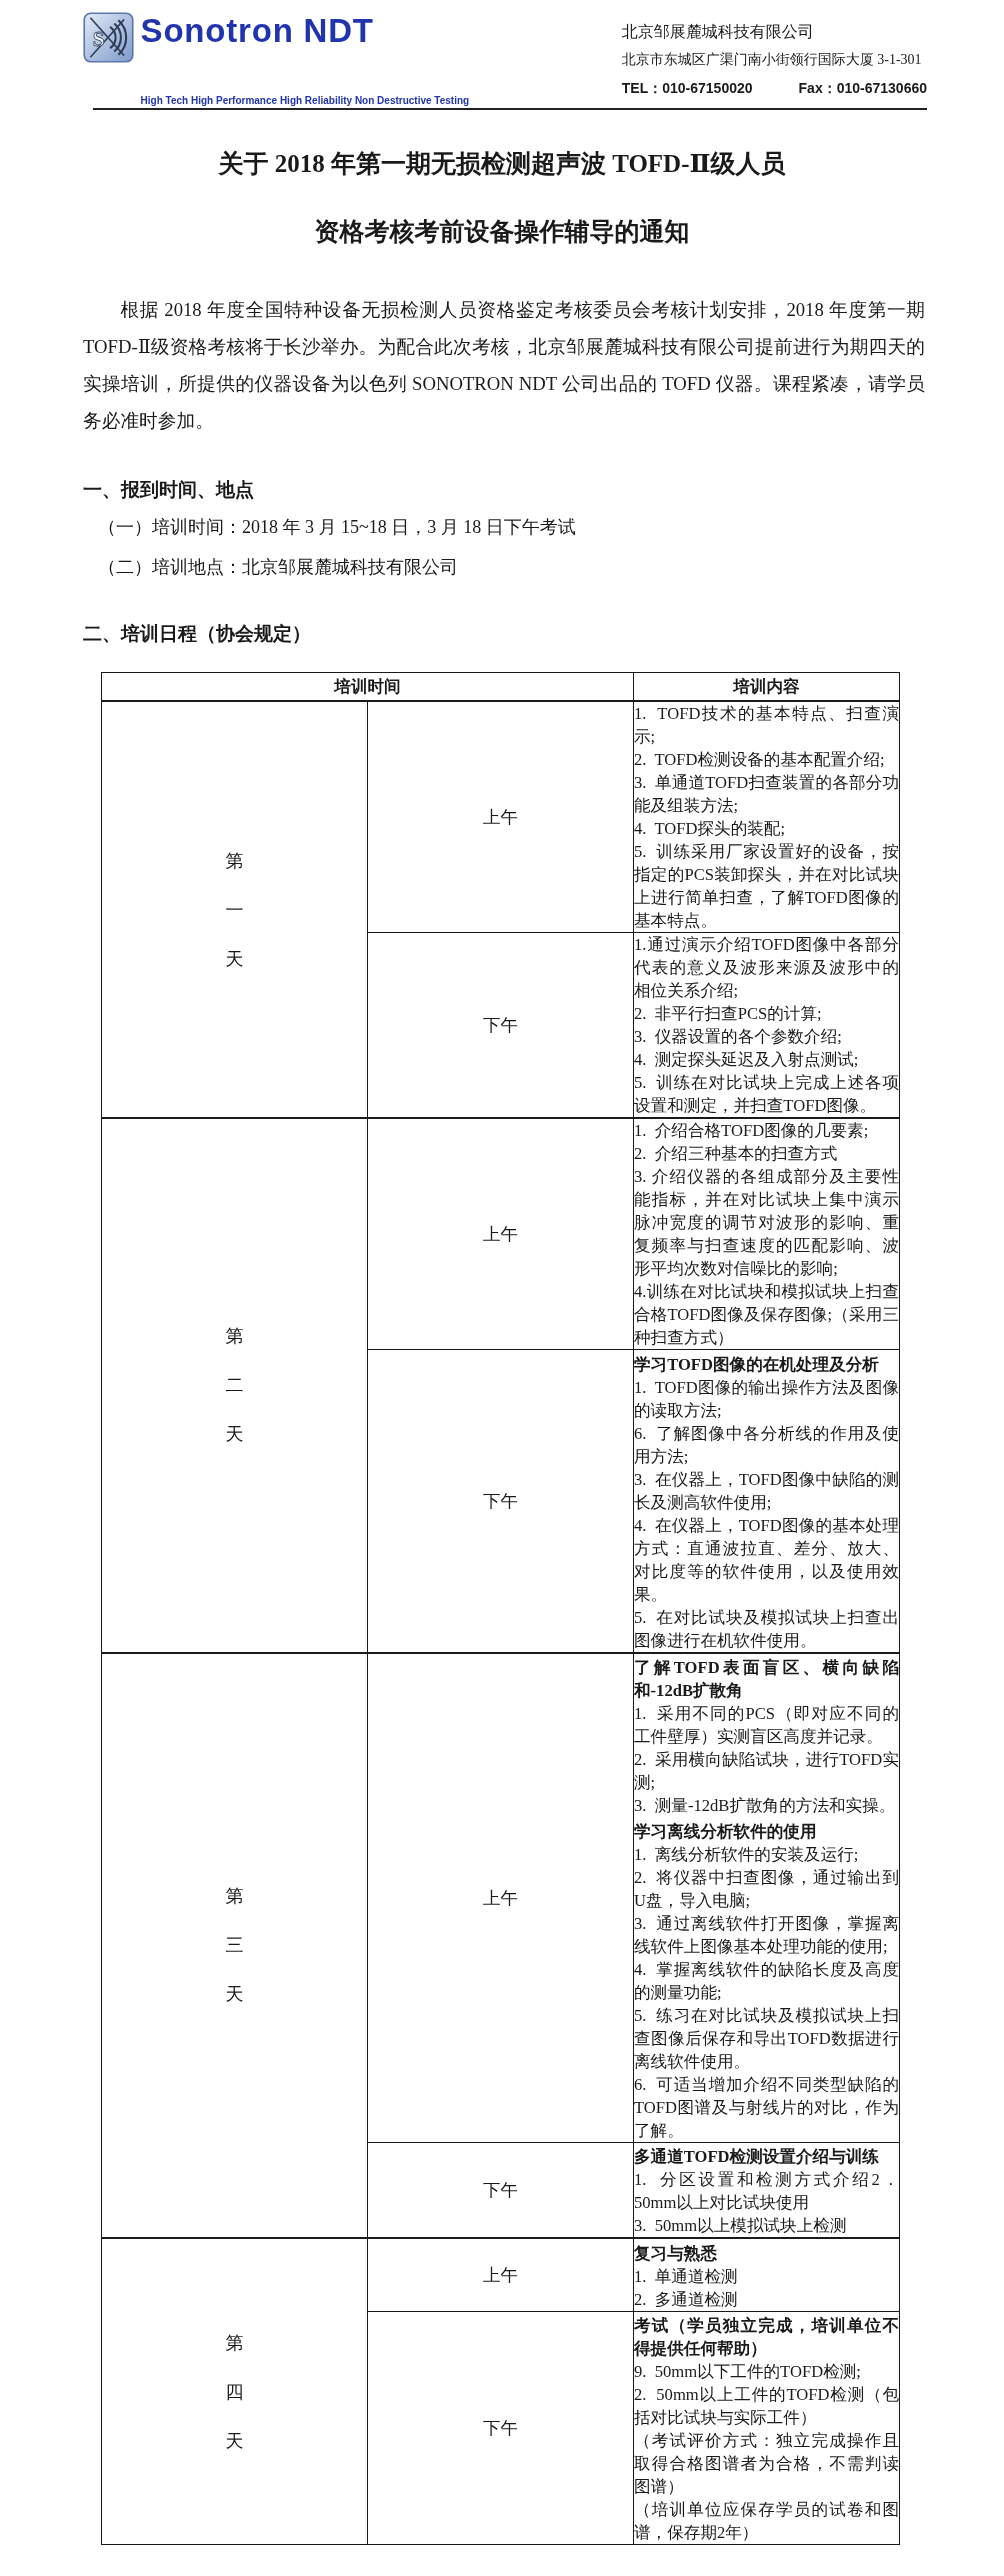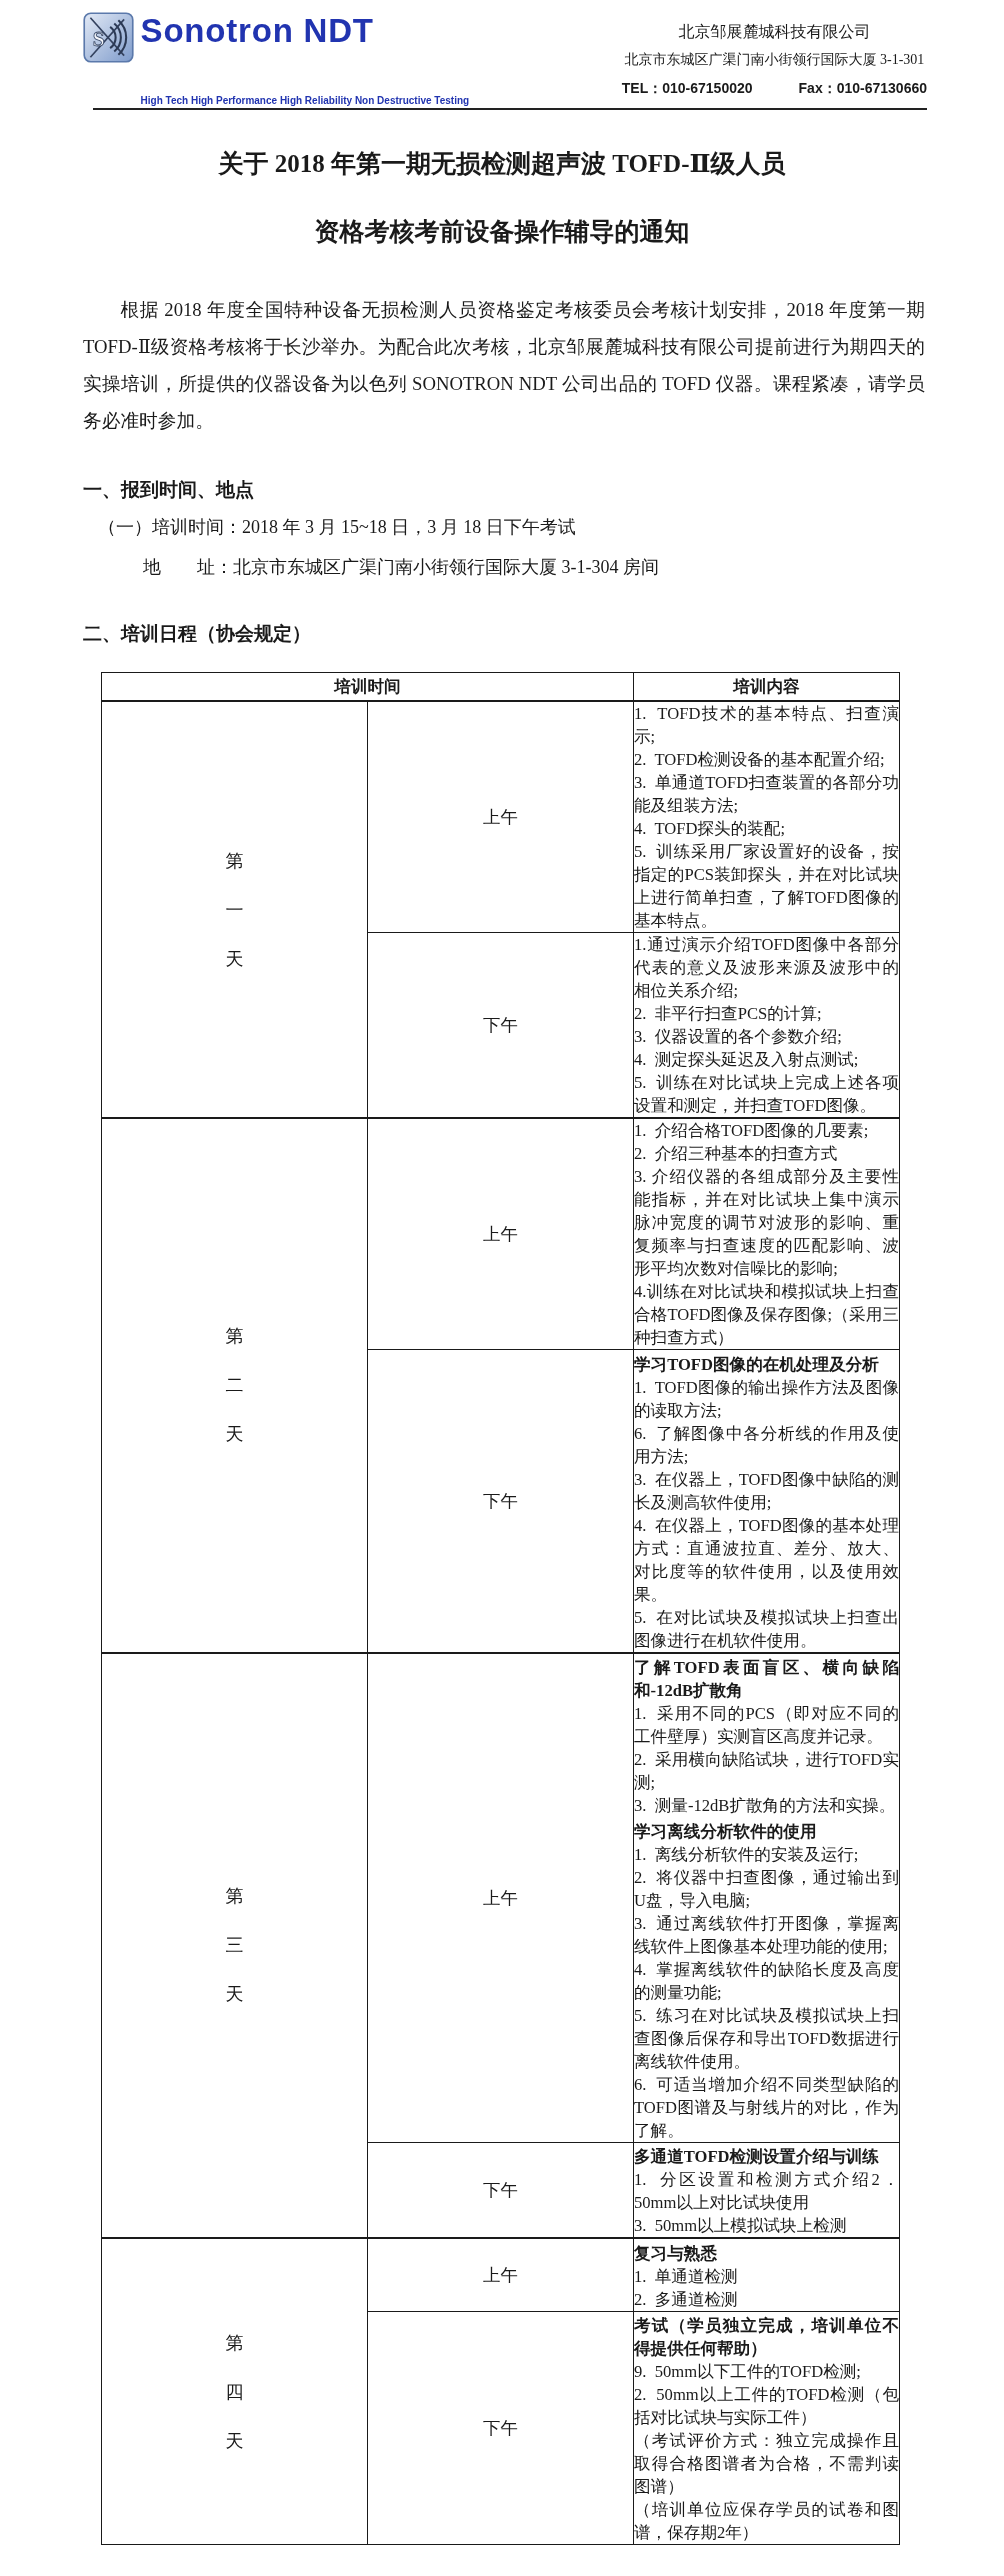--- a/index.html
+++ b/index.html
@@ -33,21 +33,21 @@
   }
   .tagline{
     font-family:"Liberation Sans","DejaVu Sans",sans-serif;
     font-weight:bold;
     font-size:10px;
     color:#2134b0;
     margin-top:4px;
     white-space:nowrap;
   }
   .head-right{
-    text-align:center;
+    text-align:left;
     padding-top:6.6px;
     line-height:28px;
   }
   .head-company{font-size:16px;}
   .head-address{font-size:14px;}
   .head-telfax{
     font-family:"Liberation Sans","DejaVu Sans",sans-serif;
     font-weight:bold;
     font-size:14px;
     display:flex;
@@ -173,21 +173,21 @@
   </div>
   <hr class="head-rule">
 
   <div class="doc-title">关于 2018 年第一期无损检测超声波 TOFD-Ⅱ级人员</div>
   <div class="doc-title second">资格考核考前设备操作辅导的通知</div>
 
   <p class="intro">根据 2018 年度全国特种设备无损检测人员资格鉴定考核委员会考核计划安排，2018 年度第一期 TOFD-Ⅱ级资格考核将于长沙举办。为配合此次考核，北京邹展麓城科技有限公司提前进行为期四天的实操培训，所提供的仪器设备为以色列 SONOTRON NDT 公司出品的 TOFD 仪器。课程紧凑，请学员务必准时参加。</p>
 
   <div class="sec-heading">一、报到时间、地点</div>
   <div class="s1-item">（一）培训时间：2018 年 3 月 15~18 日，3 月 18 日下午考试</div>
-  <div class="s1-item s1-addr">地　　址：北京市东城区广渠门南小街领行国际大厦 3-1-304 房间</div>
+  <div class="s1-item">（二）培训地点：北京邹展麓城科技有限公司</div>
 
   <div class="sec-heading">二、培训日程（协会规定）</div>
   <table class="schedule" id="schedule-table">
       <tbody>
         <tr class="head">
           <td colspan="2">培训时间</td>
           <td>培训内容</td>
         </tr>
         <tr class="day-start">
           <td class="day-cell" rowspan="2">

